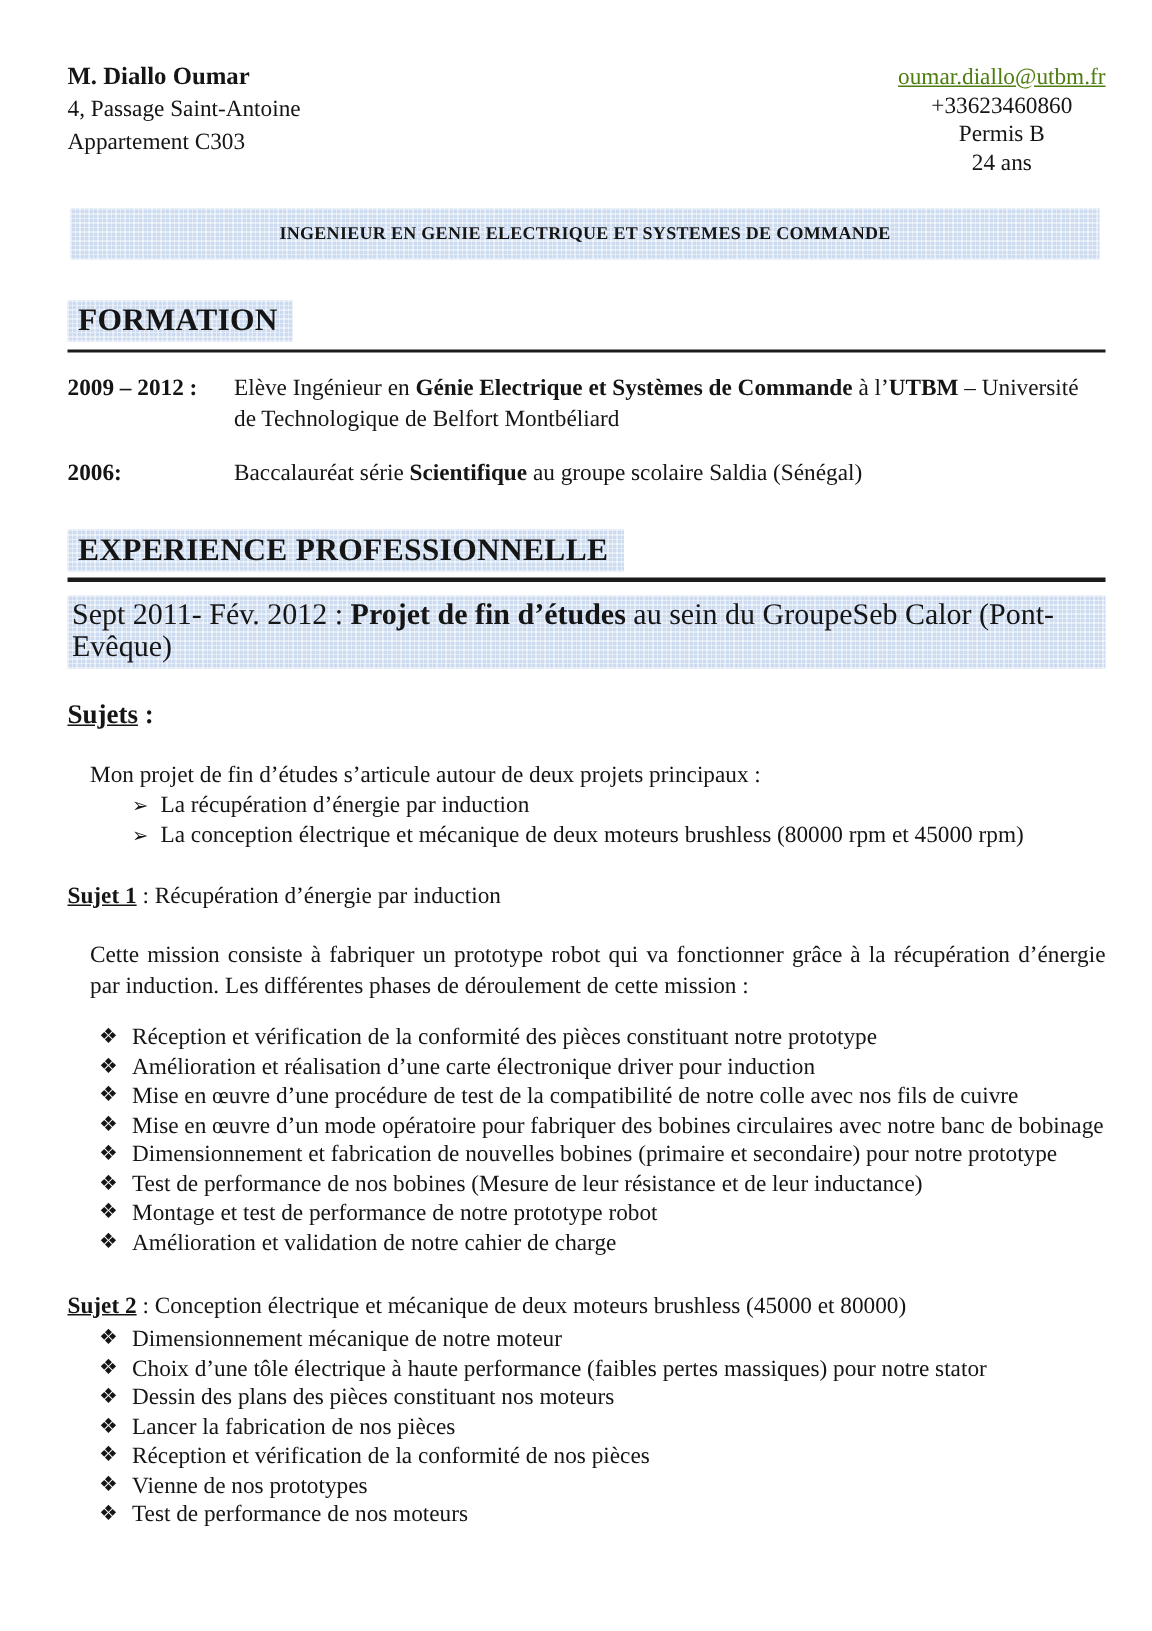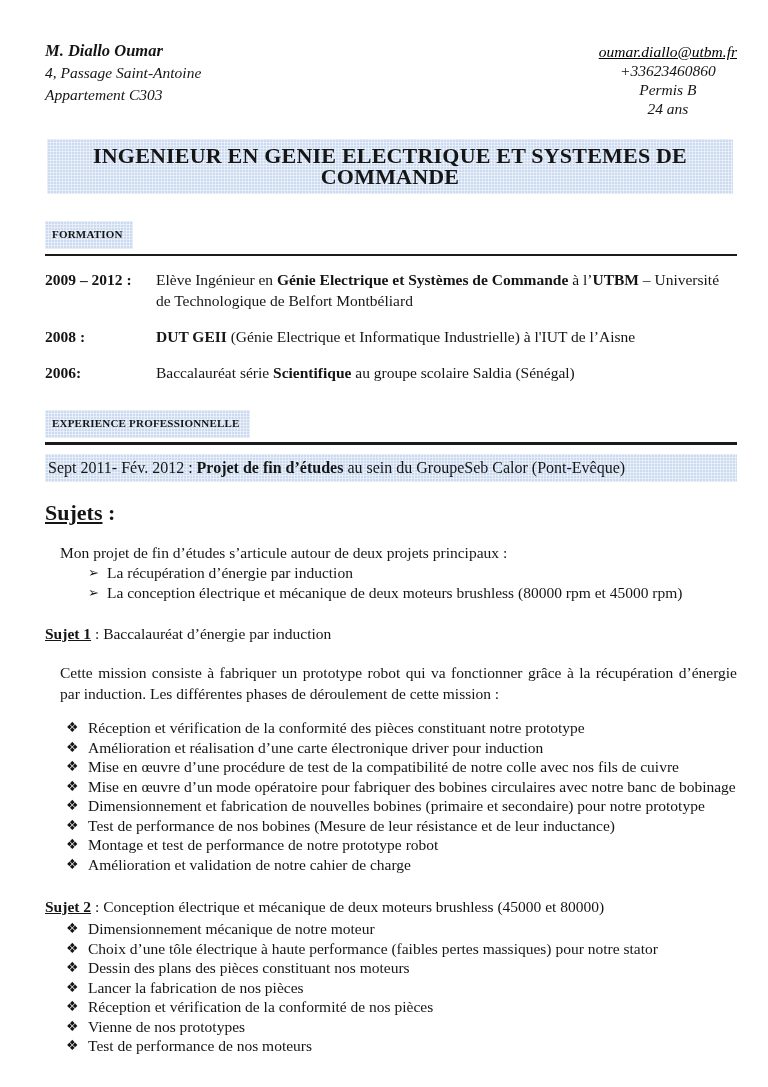--- a/index.html
+++ b/index.html
@@ -5,49 +5,49 @@
   html,body{margin:0;padding:0;background:#ffffff;}
   .page{
     width:768px;height:1087px;box-sizing:border-box;
     padding:40px 31px 20px 45px;
     background:#ffffff;
     font-family:"Liberation Serif","DejaVu Serif",serif;
     color:#151515;font-size:15.5px;line-height:21px;
     overflow:hidden;position:relative;
   }
   
-  .hdr{display:flex;justify-content:space-between;align-items:flex-start;font-style:italic;}
+  .hdr{display:flex;justify-content:space-between;align-items:flex-start;}
   .hdr-left div{line-height:22px;}
   .hdr-name{font-weight:bold;font-size:16.5px;}
   .hdr-right{text-align:center;line-height:19px;padding-top:2px;}
-  .email{color:#000000;text-decoration:underline;}
+  .email{color:#4d7c0f;text-decoration:underline;}
   
   .hl{
     background-color:#ccdbf0;
     background-image:
       repeating-linear-gradient(0deg, rgba(255,255,255,.45) 0 1px, transparent 1px 3px),
       repeating-linear-gradient(90deg, rgba(255,255,255,.45) 0 1px, transparent 1px 3px);
   }
   .banner{
-    margin:21px 4px 0 2px;text-align:center;font-weight:bold;font-size:22px;
+    margin:21px 4px 0 2px;text-align:center;font-weight:bold;font-size:12px;
     padding:6px 0 7px 0;letter-spacing:.2px;
   }
   .sec-head{margin-top:27px;}
-  .sec-head .hl{display:inline-block;font-weight:bold;font-size:11px;padding:3px 10px 4px 7px;letter-spacing:.2px;}
+  .sec-head .hl{display:inline-block;font-weight:bold;font-size:21px;padding:3px 10px 4px 7px;letter-spacing:.2px;}
   .rule2{border:none;border-top:2px solid #1b1b1b;margin:5px 0 0 0;}
   .rule3{border:none;border-top:3px solid #1b1b1b;margin:4px 0 0 0;}
   
   .entry{display:flex;margin-top:13px;}
   .entry .period{width:111px;flex:0 0 111px;font-weight:bold;}
   .entry .etext{flex:1;}
   .entry+.entry{margin-top:15px;}
   b{font-weight:bold;}
-  .xp-line{display:block;margin-top:9px;padding:3px 4px 4px 3px;font-size:16px;}
+  .xp-line{display:block;margin-top:9px;padding:3px 4px 4px 3px;font-size:20px;}
   .ul-bold{font-weight:bold;text-decoration:underline;}
-  .sujets{margin-top:20px;font-size:22px;}
+  .sujets{margin-top:20px;font-size:18px;}
   .para{margin-top:18px;text-align:justify;margin-left:15px;}
   .para.first{margin-top:19px;}
   ul{list-style:none;margin:0;padding:0;}
   .arrow-list{margin-top:0;}
   .arrow-list li{display:flex;padding-left:43px;line-height:20px;}
   .arrow-list .blt{width:19px;flex:0 0 19px;font-size:13px;line-height:20px;}
   .dia-list{margin-top:14px;}
   .dia-list li{display:flex;padding-left:21px;line-height:19.5px;margin-top:0;}
   .dia-list .blt{width:22px;flex:0 0 22px;font-size:14px;line-height:19.5px;}
   .sujet-line{margin-top:20px;}
@@ -76,24 +76,20 @@
   <div class="sec-head">
     <span class="hl">FORMATION</span>
   </div>
   <hr class="rule2">
 
   <div class="entry">
     <div class="period">2009 – 2012 :</div>
     <div class="etext"><span>Elève Ingénieur en </span><b>Génie Electrique et Systèmes de Commande</b><span> à l’</span><b>UTBM</b><span> – Université de Technologique de Belfort Montbéliard</span></div>
   </div>
   <div class="entry">
-    <div class="period">2008 :</div>
-    <div class="etext"><b>DUT GEII</b><span> (Génie Electrique et Informatique Industrielle) à l'IUT de l’Aisne</span></div>
-  </div>
-  <div class="entry">
     <div class="period">2006:</div>
     <div class="etext"><span> Baccalauréat série </span><b>Scientifique</b><span> au groupe scolaire Saldia (Sénégal)</span></div>
   </div>
 
   <div class="sec-head">
     <span class="hl">EXPERIENCE PROFESSIONNELLE</span>
   </div>
   <hr class="rule3">
 
   <div class="xp-line hl"><span>Sept 2011- Fév. 2012 : </span><b>Projet de fin d’études</b><span> au sein du GroupeSeb Calor  (Pont-Evêque)</span></div>
@@ -106,21 +102,21 @@
     <li>
         <span class="blt">➢</span>
         <span>La récupération d’énergie par induction</span>
       </li>
     <li>
         <span class="blt">➢</span>
         <span>La conception électrique et mécanique de deux moteurs brushless (80000 rpm et 45000 rpm)</span>
       </li>
   </ul>
 
-  <div class="sujet-line"><span class="ul-bold">Sujet 1</span><span> : Baccalauréat d’énergie par induction</span></div>
+  <div class="sujet-line"><span class="ul-bold">Sujet 1</span><span> : Récupération d’énergie par induction</span></div>
 
   <div class="para">Cette mission consiste à fabriquer un prototype robot qui va fonctionner grâce à la récupération d’énergie par induction. Les différentes  phases de déroulement de cette mission :</div>
 
   <ul class="dia-list">
     <li>
         <span class="blt">❖</span>
         <span>Réception et vérification de la conformité des pièces constituant notre prototype</span>
       </li>
     <li>
         <span class="blt">❖</span>

